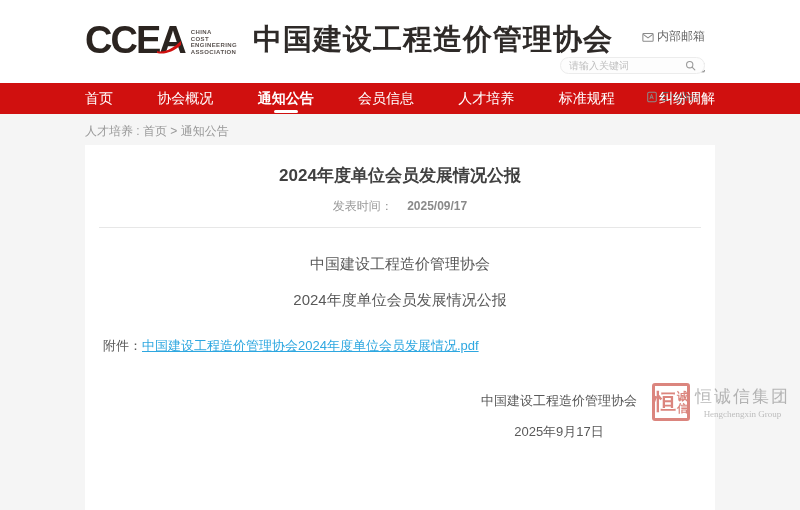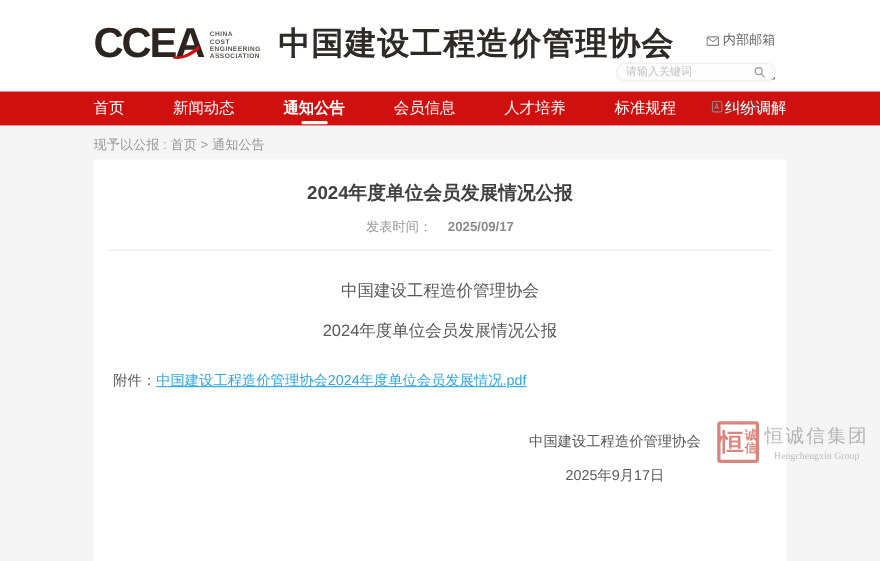--- a/index.html
+++ b/index.html
@@ -142,31 +142,31 @@
       <svg width="11" height="11" viewBox="0 0 14 14">
           <circle cx="6" cy="6" r="4" fill="none" stroke="#9a9a9a" stroke-width="1.4"></circle>
           <line x1="9" y1="9" x2="12.5" y2="12.5" stroke="#9a9a9a" stroke-width="1.4" stroke-linecap="round"></line>
         </svg>
     </div>
   </div>
 
   <div class="nav">
     <div class="nav-inner">
       <div class="nav-item">首页</div>
-      <div class="nav-item">新闻动态</div>
+      <div class="nav-item">协会概况</div>
       <div class="nav-item active">通知公告</div>
       <div class="nav-item">会员信息</div>
       <div class="nav-item">人才培养</div>
       <div class="nav-item">标准规程</div>
       <div class="nav-item">纠纷调解</div>
     </div>
   </div>
 
   <div class="breadcrumb">
-    <span>现予以公报 : </span><span class="crumb-link">首页</span><span> &gt; </span><span class="crumb-link">通知公告</span>
+    <span>人才培养 : </span><span class="crumb-link">首页</span><span> &gt; </span><span class="crumb-link">通知公告</span>
   </div>
 
   <div class="card">
     <div class="art-title">2024年度单位会员发展情况公报</div>
     <div class="art-date"><span>发表时间： </span><b>2025/09/17</b></div>
     <div class="art-divider"></div>
 
     <div class="body-h body-h1">中国建设工程造价管理协会</div>
     <div class="body-h body-h2">2024年度单位会员发展情况公报</div>
 

